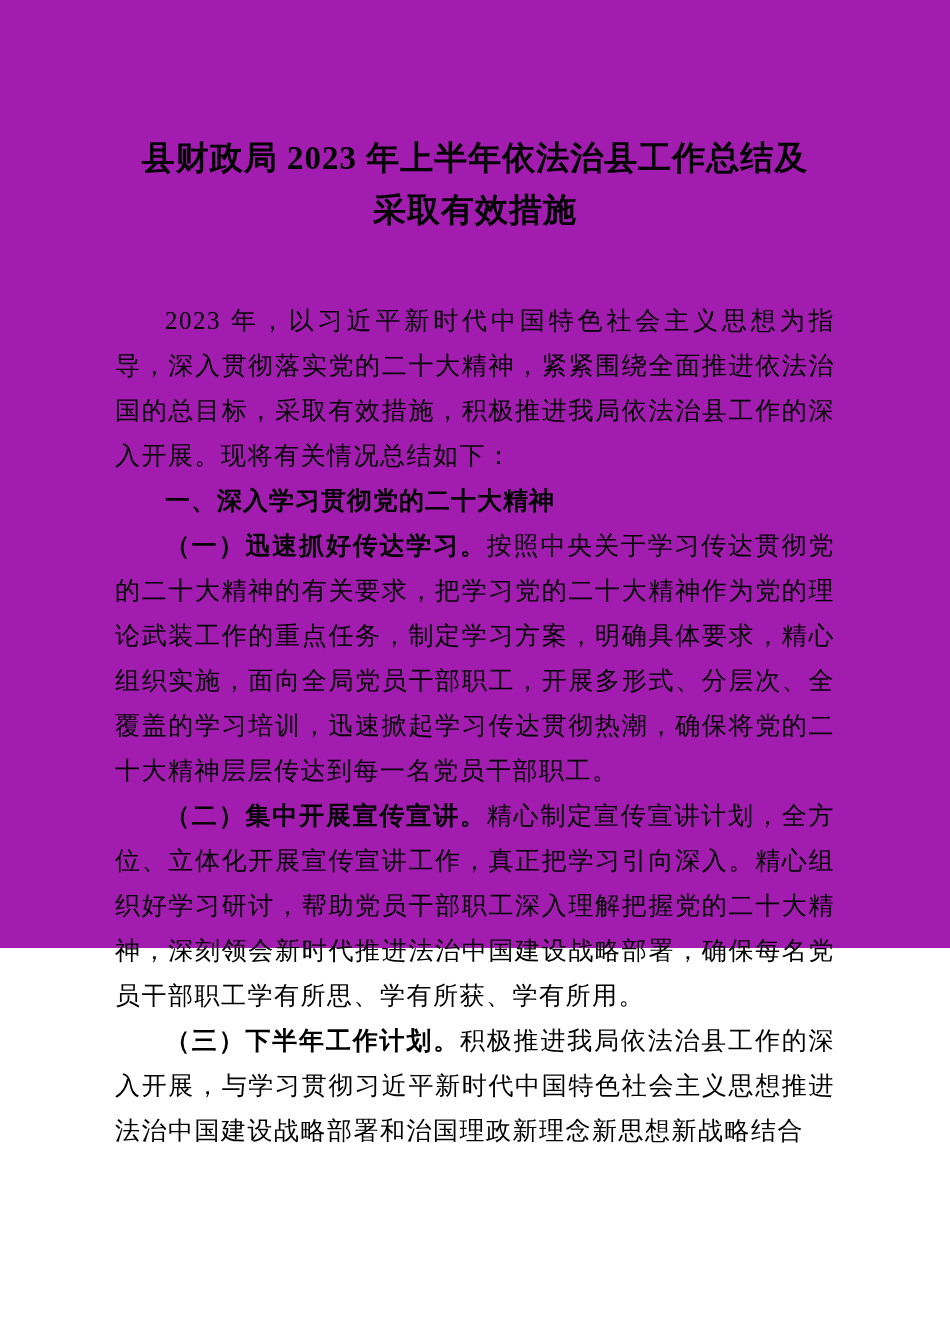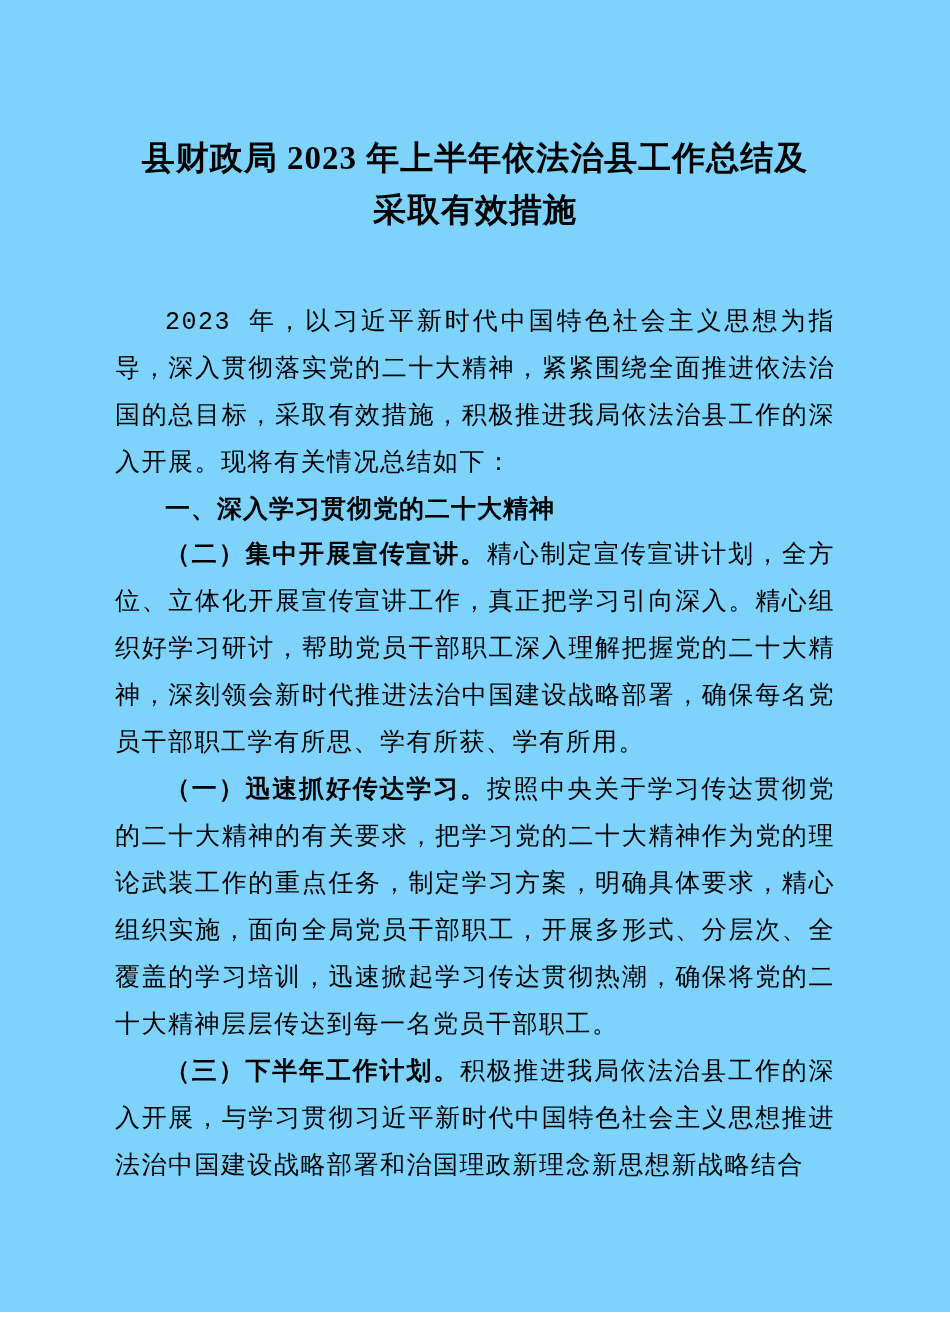--- a/index.html
+++ b/index.html
@@ -10,23 +10,23 @@
     width: 950px;
     height: 1344px;
     background: #ffffff;
     font-family: "Liberation Serif", "DejaVu Serif", serif;
     color: #000000;
     overflow: hidden;
   }
   .page {
     box-sizing: border-box;
     width: 950px;
-    height: 1312px;
+    height: 948px;
     padding: 132px 115px 40px 115px;
-    background: #7dd3fc;
+    background: #a21caf;
   }
   .doc-title {
     text-align: center;
     font-weight: bold;
     font-size: 33px;
     line-height: 52px;
     letter-spacing: 1px;
     margin: 0 0 62px 0;
   }
   .doc-title .title-line {
@@ -44,32 +44,31 @@
   .doc-body p.heading {
     font-family: "Liberation Sans", "DejaVu Sans", sans-serif;
     font-weight: bold;
     letter-spacing: 1px;
   }
   .doc-body span.run-bold {
     font-weight: bold;
   }
   .doc-body span.run-normal {
     font-weight: normal;
-    font-family: Liberation Mono, monospace;
   }
 </style>
 </head>
 <body>
 
 <div class="page">
   <h1 class="doc-title">
     <span class="title-line">县财政局 2023 年上半年依法治县工作总结及</span>
     <span class="title-line">采取有效措施</span>
   </h1>
 
   <div class="doc-body">
       <p class="para"><span class="run-normal">2023 年，以习近平新时代中国特色社会主义思想为指导，深入贯彻落实党的二十大精神，紧紧围绕全面推进依法治国的总目标，采取有效措施，积极推进我局依法治县工作的深入开展。现将有关情况总结如下：</span></p>
       <p class="heading"><span class="run-bold">一、深入学习贯彻党的二十大精神</span></p>
+      <p class="para"><span class="run-bold">（一）迅速抓好传达学习。</span><span class="run-normal">按照中央关于学习传达贯彻党的二十大精神的有关要求，把学习党的二十大精神作为党的理论武装工作的重点任务，制定学习方案，明确具体要求，精心组织实施，面向全局党员干部职工，开展多形式、分层次、全覆盖的学习培训，迅速掀起学习传达贯彻热潮，确保将党的二十大精神层层传达到每一名党员干部职工。</span></p>
       <p class="para"><span class="run-bold">（二）集中开展宣传宣讲。</span><span class="run-normal">精心制定宣传宣讲计划，全方位、立体化开展宣传宣讲工作，真正把学习引向深入。精心组织好学习研讨，帮助党员干部职工深入理解把握党的二十大精神，深刻领会新时代推进法治中国建设战略部署，确保每名党员干部职工学有所思、学有所获、学有所用。</span></p>
-      <p class="para"><span class="run-bold">（一）迅速抓好传达学习。</span><span class="run-normal">按照中央关于学习传达贯彻党的二十大精神的有关要求，把学习党的二十大精神作为党的理论武装工作的重点任务，制定学习方案，明确具体要求，精心组织实施，面向全局党员干部职工，开展多形式、分层次、全覆盖的学习培训，迅速掀起学习传达贯彻热潮，确保将党的二十大精神层层传达到每一名党员干部职工。</span></p>
       <p class="para"><span class="run-bold">（三）下半年工作计划。</span><span class="run-normal">积极推进我局依法治县工作的深入开展，与学习贯彻习近平新时代中国特色社会主义思想推进法治中国建设战略部署和治国理政新理念新思想新战略结合</span></p>
     </div>
 </div>
 
 </body></html>

